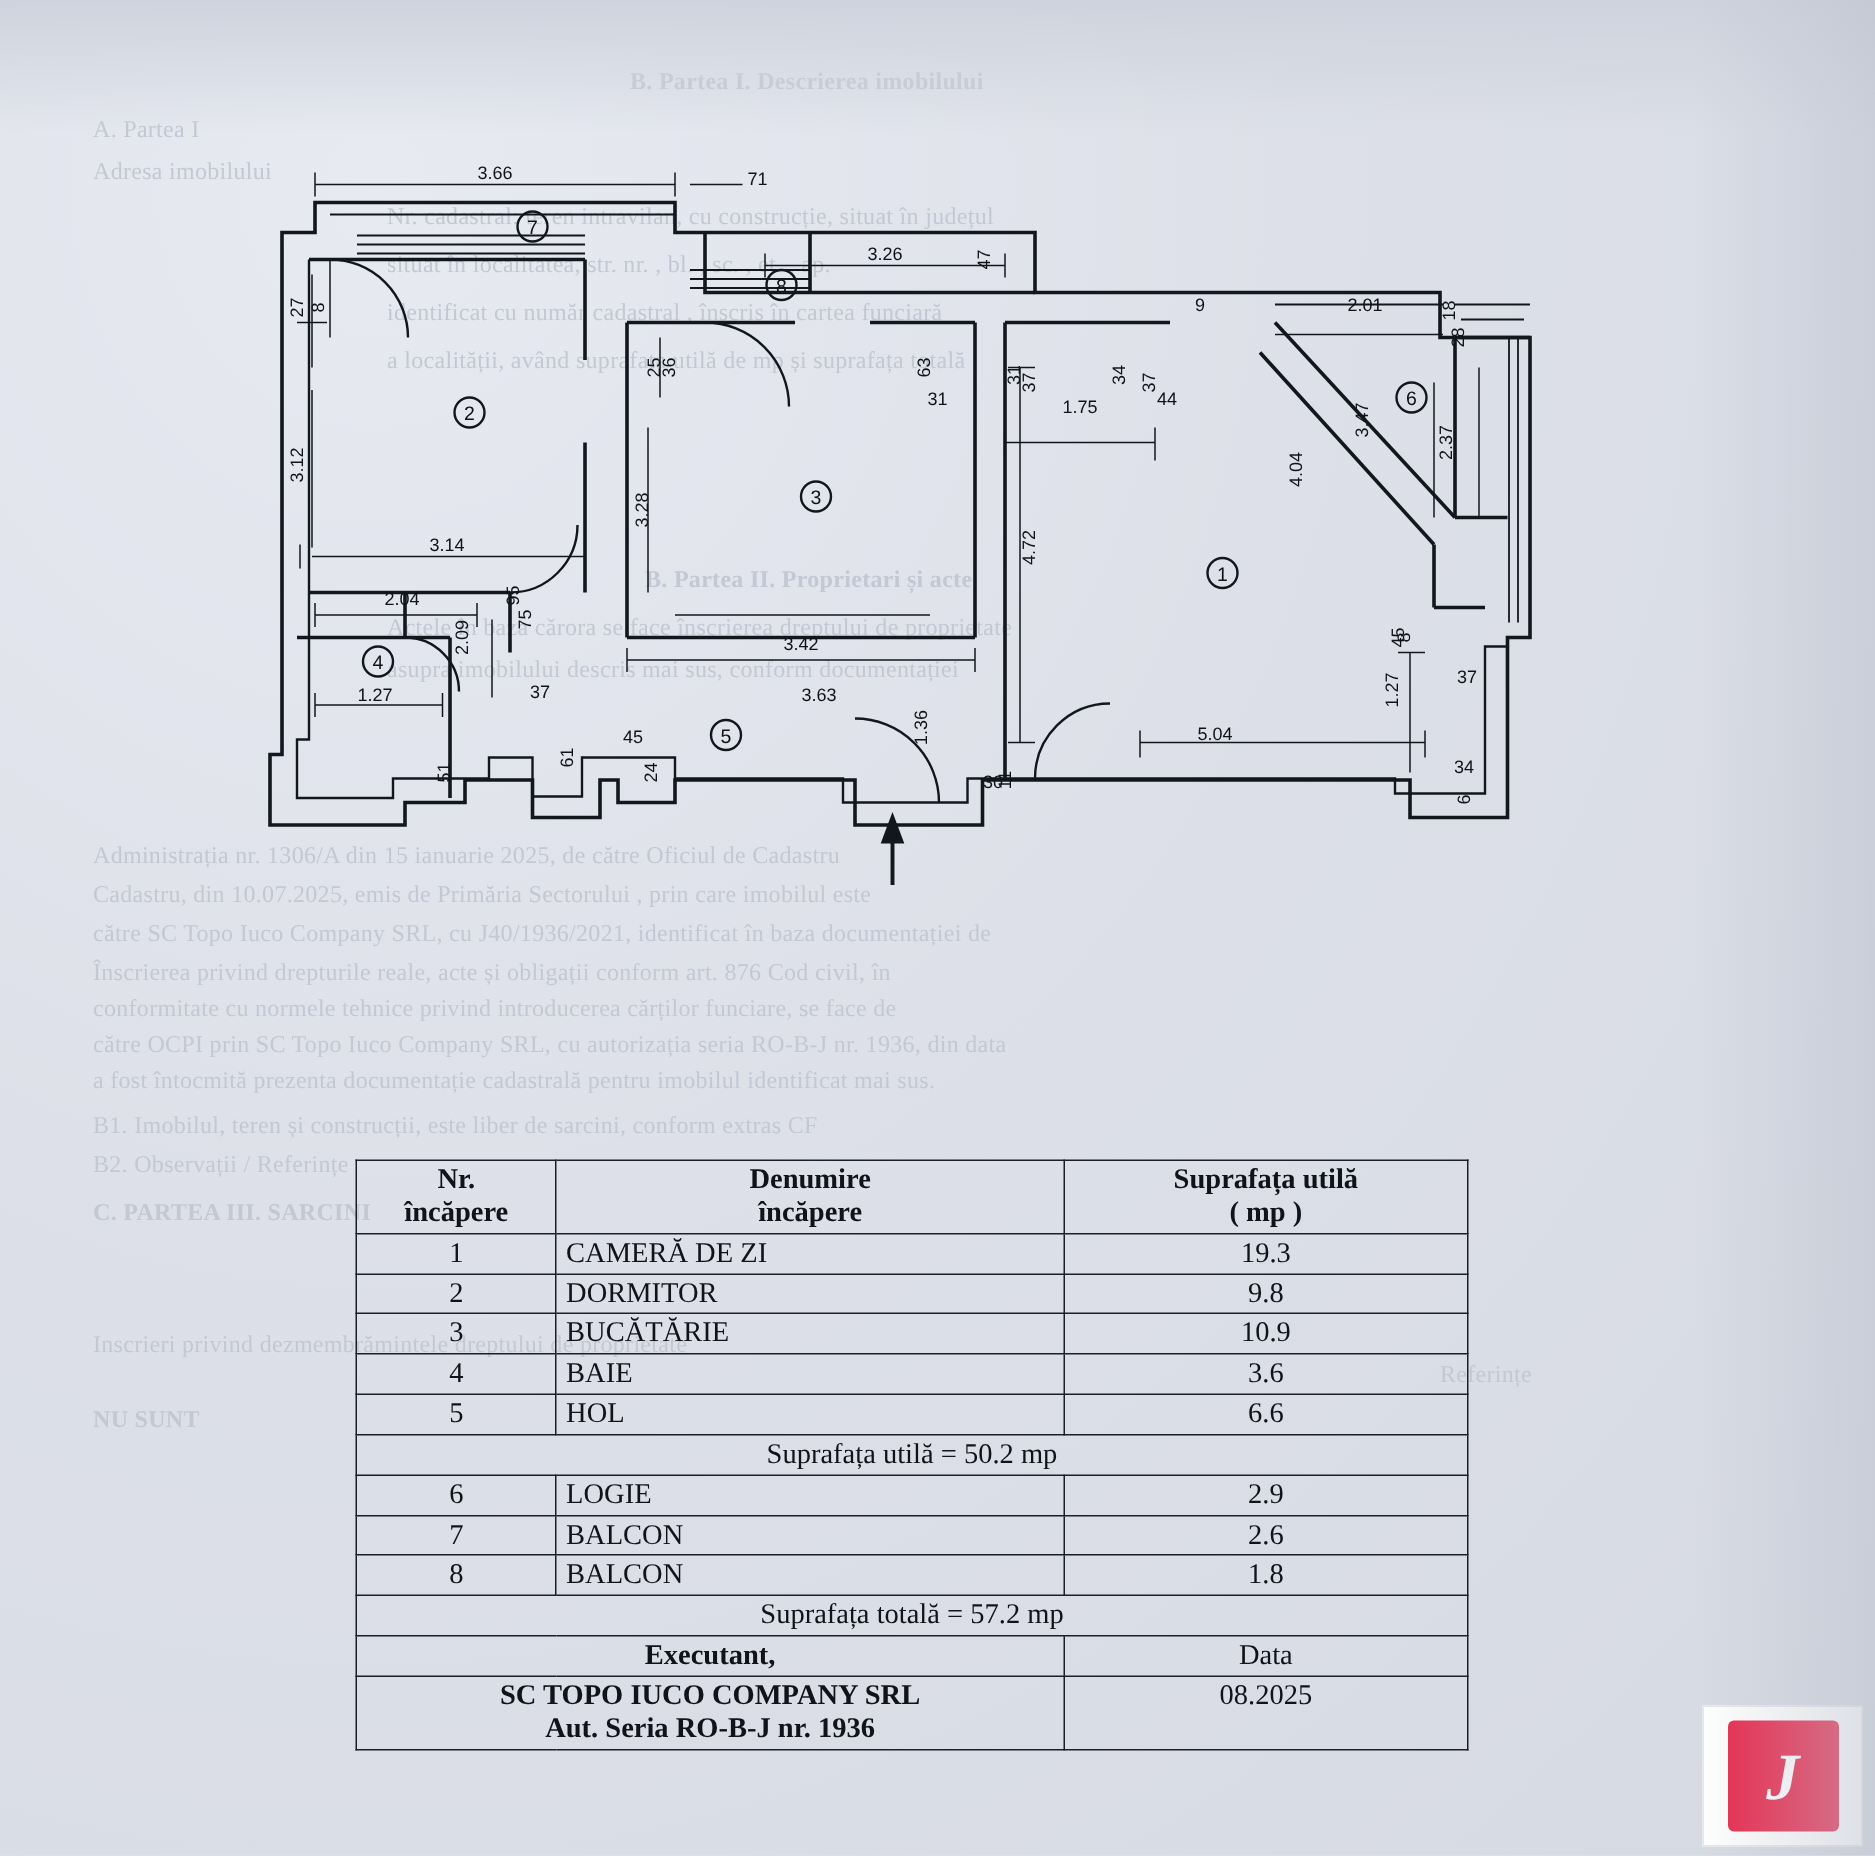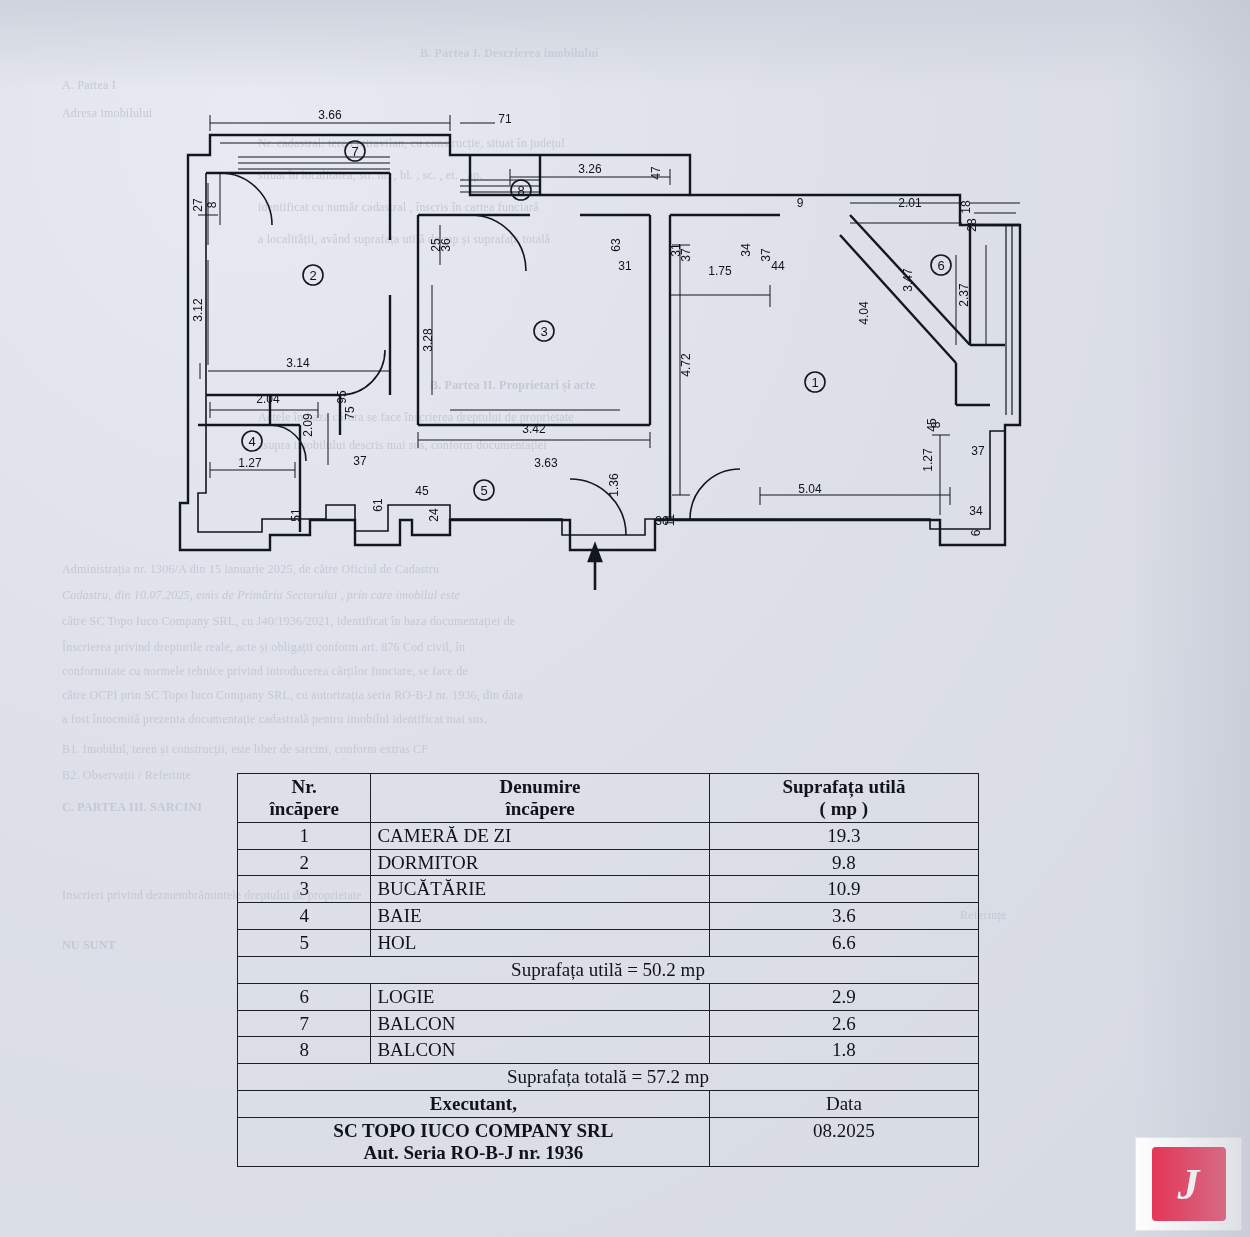--- a/index.html
+++ b/index.html
@@ -13,21 +13,21 @@
   
   #paper{
     position:absolute;inset:0;
     background:
       radial-gradient(ellipse at 20% 10%, #e7eaf1 0%, #dde0e8 45%, #d6dae3 100%);
   }
   .ghost{
     position:absolute;
     color:#c3c8d4;
     font-family:"Liberation Serif", serif;
-    font-size:12px;
+    font-size:16px;
     letter-spacing:.2px;
     white-space:nowrap;
     user-select:none;
   }
   .ghost.b{font-weight:bold;}
 
   
   #plan{position:absolute;left:150px;top:95px;width:920px;height:500px;}
   #plan svg{display:block;}
 
@@ -87,21 +87,21 @@
       <div class="ghost" style="left: 62px; top: 78px;">A. Partea I</div>
       <div class="ghost" style="left: 62px; top: 106px;">Adresa imobilului</div>
       <div class="ghost" style="left: 258px; top: 136px;">Nr. cadastral: teren intravilan, cu construcție, situat în județul</div>
       <div class="ghost" style="left: 258px; top: 168px;">situat în localitatea, str. nr. , bl. , sc. , et. , ap.</div>
       <div class="ghost" style="left: 258px; top: 200px;">identificat cu număr cadastral , înscris în cartea funciară</div>
       <div class="ghost" style="left: 258px; top: 232px;">a localității, având suprafața utilă de mp și suprafața totală</div>
       <div class="ghost b" style="left: 430px; top: 378px;">B. Partea II. Proprietari și acte</div>
       <div class="ghost" style="left: 258px; top: 410px;">Actele în baza cărora se face înscrierea dreptului de proprietate</div>
       <div class="ghost" style="left: 258px; top: 438px;">asupra imobilului descris mai sus, conform documentației</div>
       <div class="ghost" style="left: 62px; top: 562px;">Administrația nr. 1306/A din 15 ianuarie 2025, de către Oficiul de Cadastru</div>
-      <div class="ghost" style="left: 62px; top: 588px; font-style: italic;">Cadastru, din 10.07.2025, emis de Primăria Sectorului , prin care imobilul este</div>
+      <div class="ghost" style="left: 62px; top: 588px;">Cadastru, din 10.07.2025, emis de Primăria Sectorului , prin care imobilul este</div>
       <div class="ghost" style="left: 62px; top: 614px;">către SC Topo Iuco Company SRL, cu J40/1936/2021, identificat în baza documentației de</div>
       <div class="ghost" style="left: 62px; top: 640px;">Înscrierea privind drepturile reale, acte și obligații conform art. 876 Cod civil, în</div>
       <div class="ghost" style="left: 62px; top: 664px;">conformitate cu normele tehnice privind introducerea cărților funciare, se face de</div>
       <div class="ghost" style="left: 62px; top: 688px;">către OCPI prin SC Topo Iuco Company SRL, cu autorizația seria RO-B-J nr. 1936, din data</div>
       <div class="ghost" style="left: 62px; top: 712px;">a fost întocmită prezenta documentație cadastrală pentru imobilul identificat mai sus.</div>
       <div class="ghost" style="left: 62px; top: 742px;">B1. Imobilul, teren și construcții, este liber de sarcini, conform extras CF</div>
       <div class="ghost" style="left: 62px; top: 768px; font-family: Liberation Serif, serif;">B2. Observații / Referințe</div>
       <div class="ghost b" style="left: 62px; top: 800px;">C. PARTEA III. SARCINI</div>
       <div class="ghost" style="left: 960px; top: 908px;">Referințe</div>
       <div class="ghost b" style="left: 62px; top: 938px;">NU SUNT</div>

